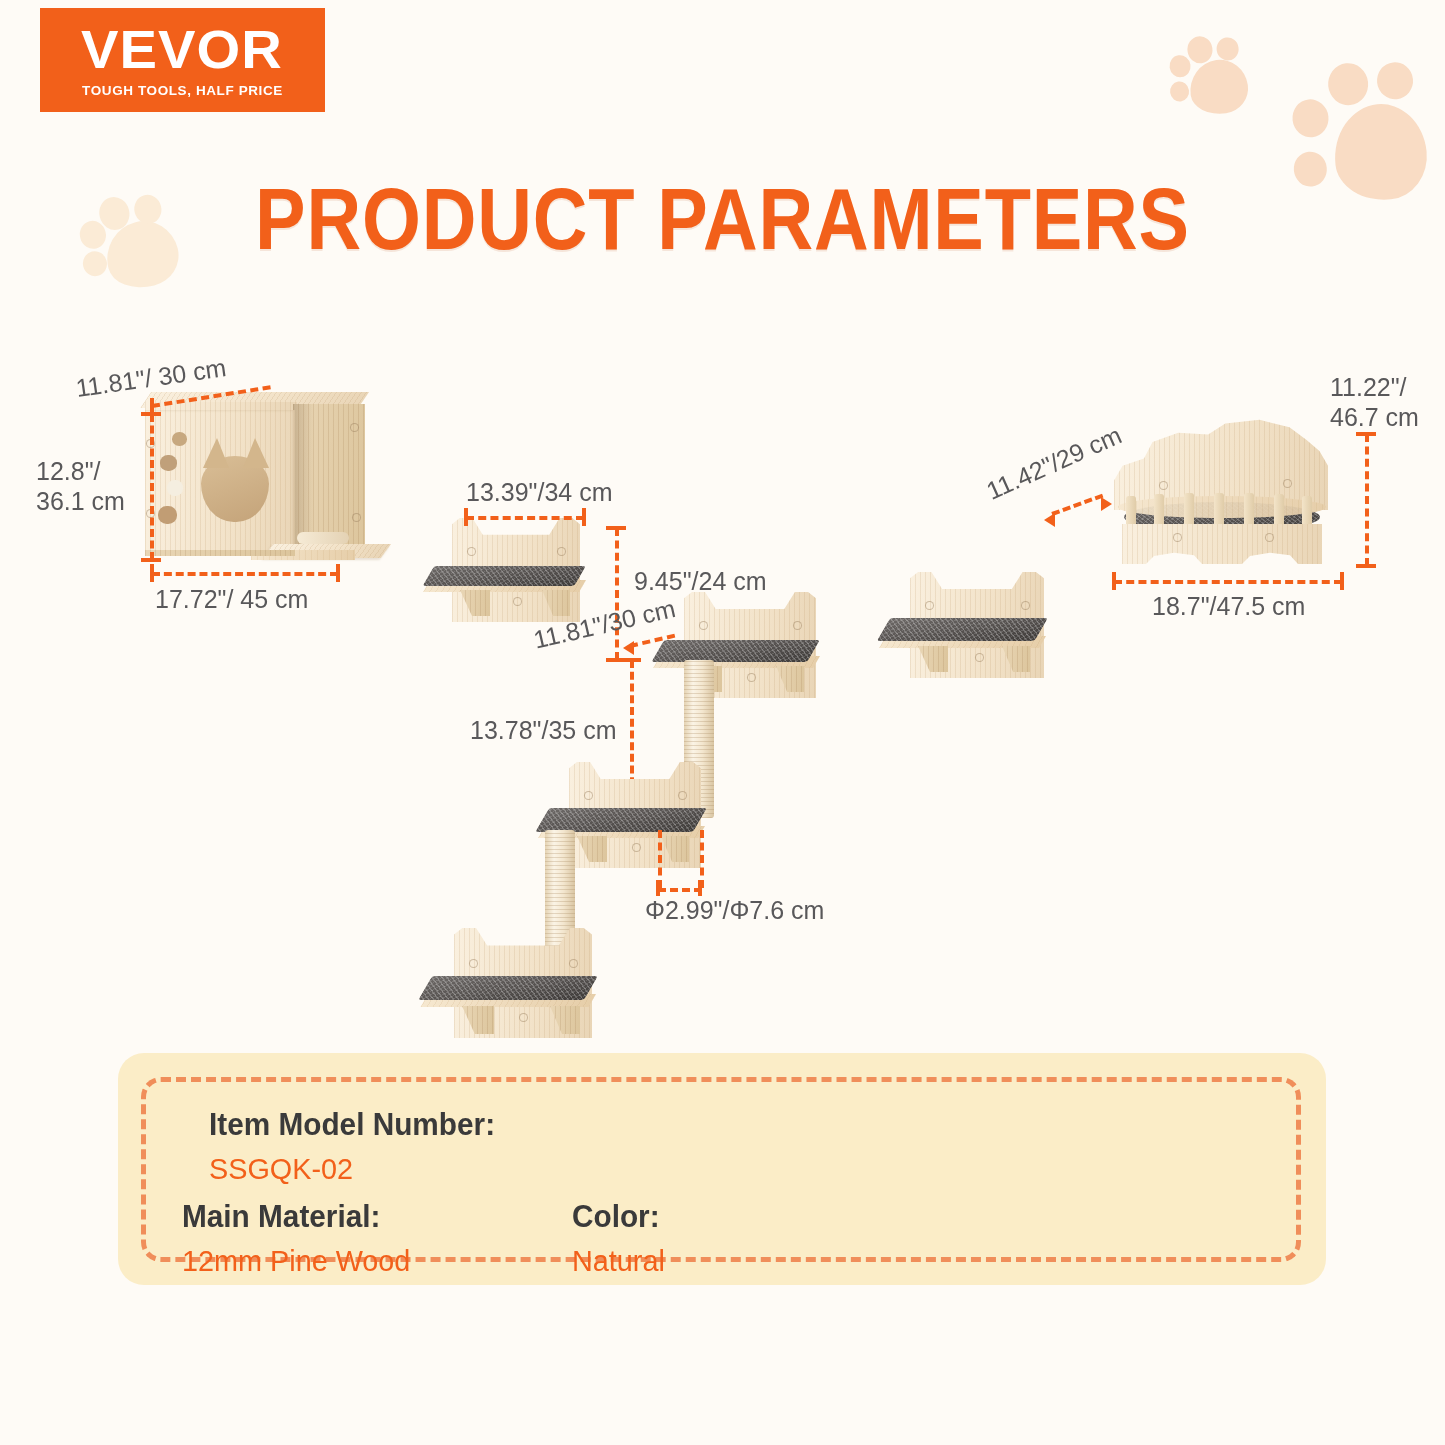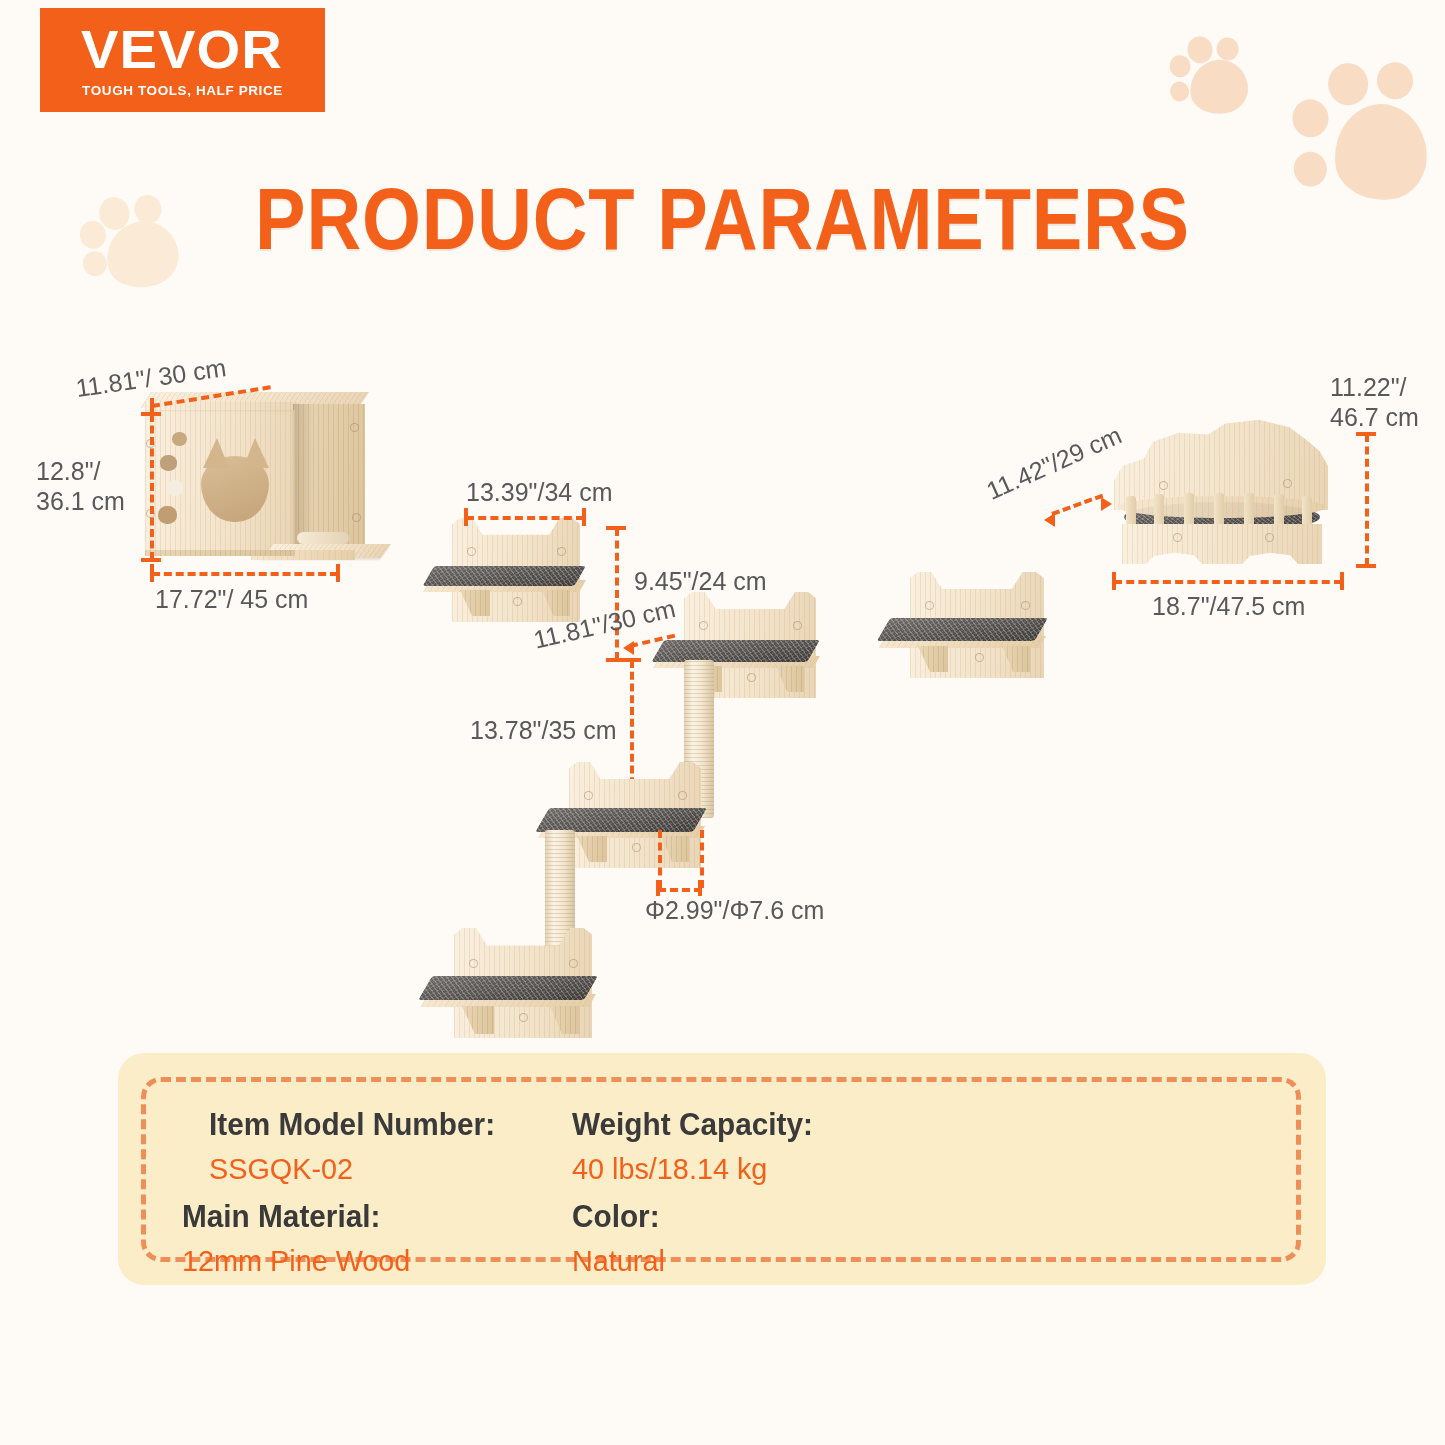--- a/index.html
+++ b/index.html
@@ -377,24 +377,20 @@
   <div class="dim" style="left:1152px;top:592px;">18.7"/47.5 cm</div>
 
   <div class="infobox"></div>
   <div class="infobox-dash"></div>
 
   <div class="spec" style="left:175px;top:1107px;margin-left:34px;">
     <div class="spec-label">Item Model Number:</div>
     <div class="spec-value">SSGQK-02</div>
   </div>
 
-  <div class="spec" style="left:572px;top:1107px;">
-    <div class="spec-label">Weight Capacity:</div>
-    <div class="spec-value">40 lbs/18.14 kg</div>
-  </div>
 
 
   <div class="spec" style="left:182px;top:1199px;">
     <div class="spec-label">Main Material:</div>
     <div class="spec-value">12mm Pine Wood</div>
   </div>
 
   <div class="spec" style="left:572px;top:1199px;">
     <div class="spec-label">Color:</div>
     <div class="spec-value">Natural</div>

